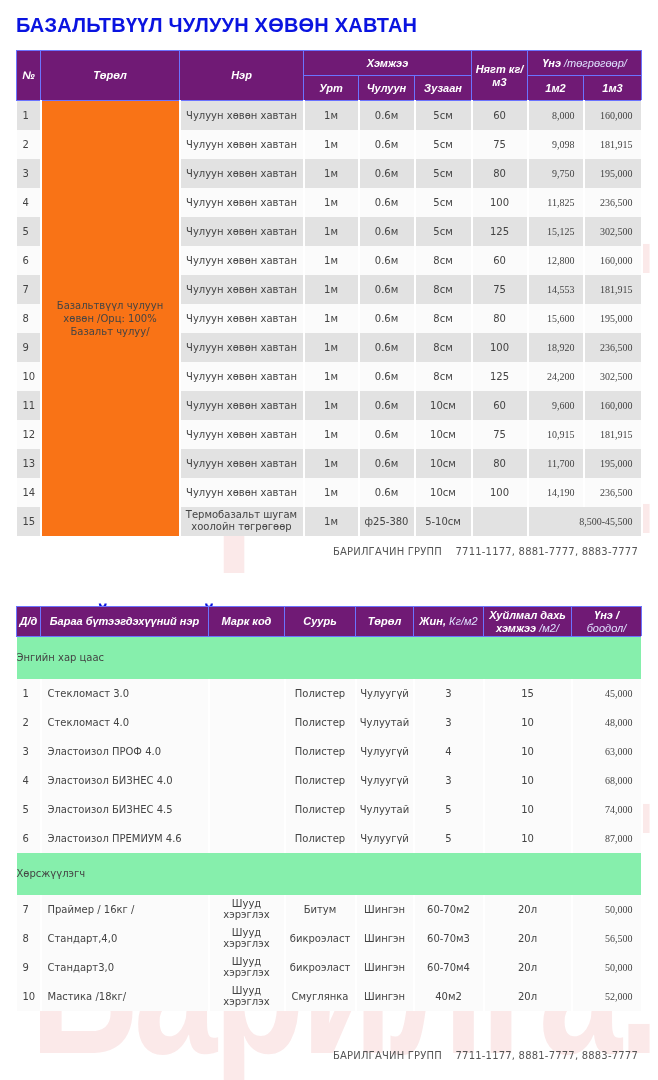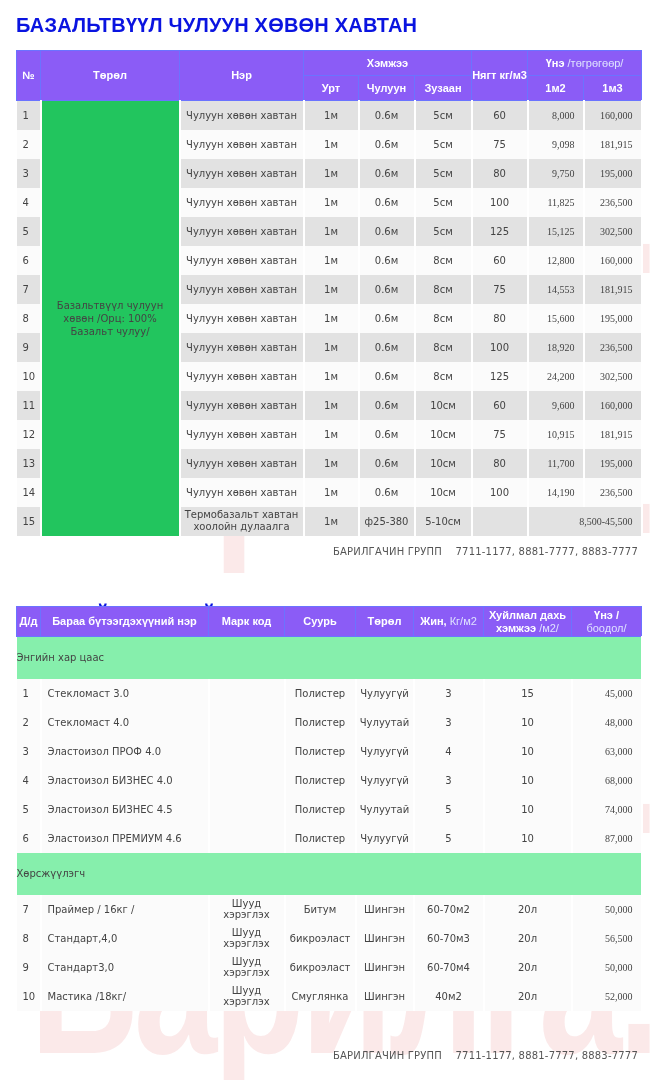--- a/index.html
+++ b/index.html
@@ -7,30 +7,30 @@
   body { font-family: "DejaVu Sans", sans-serif; color: #444; position: relative; }
   .title {
     position: absolute; left: 16px;
     font-family: "Liberation Sans", sans-serif; font-weight: bold;
     color: #0a14e0; font-size: 20px; letter-spacing: 0.2px;
   }
   #title1 { top: 14px; text-align: center; }
   #title2 { top: 604px; }
   table { position: absolute; left: 16px; width: 625px; border-collapse: collapse; table-layout: fixed; }
   th {
-    background: #8b5cf6; color: #fff; font-family: "Liberation Sans", sans-serif; font-weight: bold;
-    font-size: 11px; text-align: center; border: 1px solid #6b73ff; line-height: 13px;
+    background: #701a75; color: #fff; font-family: "Liberation Sans", sans-serif; font-weight: bold;
+    font-size: 11px; text-align: center; border: 1px solid #6b73ff; line-height: 13px; font-style: italic;
   }
   th .light { font-weight: normal; color: #dfe2ff; }
   td { font-size: 10px; color: #444; text-align: center; height: 29px; border-right: 2px solid #fff; }
   tr.g td.alt { background: #e2e2e2; }
   tr.w td.alt { background: #fbfbfb; }
   td.num { text-align: left; padding-left: 6px; }
   td.r { text-align: right; padding-right: 8px; font-family: Liberation Serif, serif; }
-  td.merged { background: #22c55e; vertical-align: middle; line-height: 13px; padding: 0 4px; }
+  td.merged { background: #f97316; vertical-align: middle; line-height: 13px; padding: 0 4px; }
   td.desc { line-height: 12px; }
   #t1 { top: 50px; }
   #t1 thead tr.h1 th { height: 25px; }
   #t1 thead tr.h2 th { height: 25px; }
   .footer { position: absolute; right: 20px; font-size: 10px; color: #555; letter-spacing: 0.2px; }
   #foot1 { top: 546px; }
   #foot2 { top: 1050px; }
   #t2 { top: 606px; }
   #t2 th { height: 30px; }
   #t2 td { height: 29px; }
@@ -219,21 +219,21 @@
         <td class="alt">Чулуун хөвөн хавтан</td>
         <td class="alt">1м</td>
         <td class="alt">0.6м</td>
         <td class="alt">10см</td>
         <td class="alt">100</td>
         <td class="alt r">14,190</td>
         <td class="alt r">236,500</td>
       </tr>
       <tr class="g">
         <td class="alt num">15</td>
-        <td class="alt desc">Термобазальт хавтан хоолойн дулаалга</td>
+        <td class="alt desc">Термобазальт шугам хоолойн төгрөгөөр</td>
         <td class="alt">1м</td>
         <td class="alt">ф25-380</td>
         <td class="alt">5-10см</td>
         <td class="alt"></td>
         <td class="alt r" colspan="2">8,500-45,500</td>
       </tr>
     </tbody>
 </table>
 <div class="footer" id="foot1" style="white-space:pre">БАРИЛГАЧИН ГРУПП    7711-1177, 8881-7777, 8883-7777</div>
 

